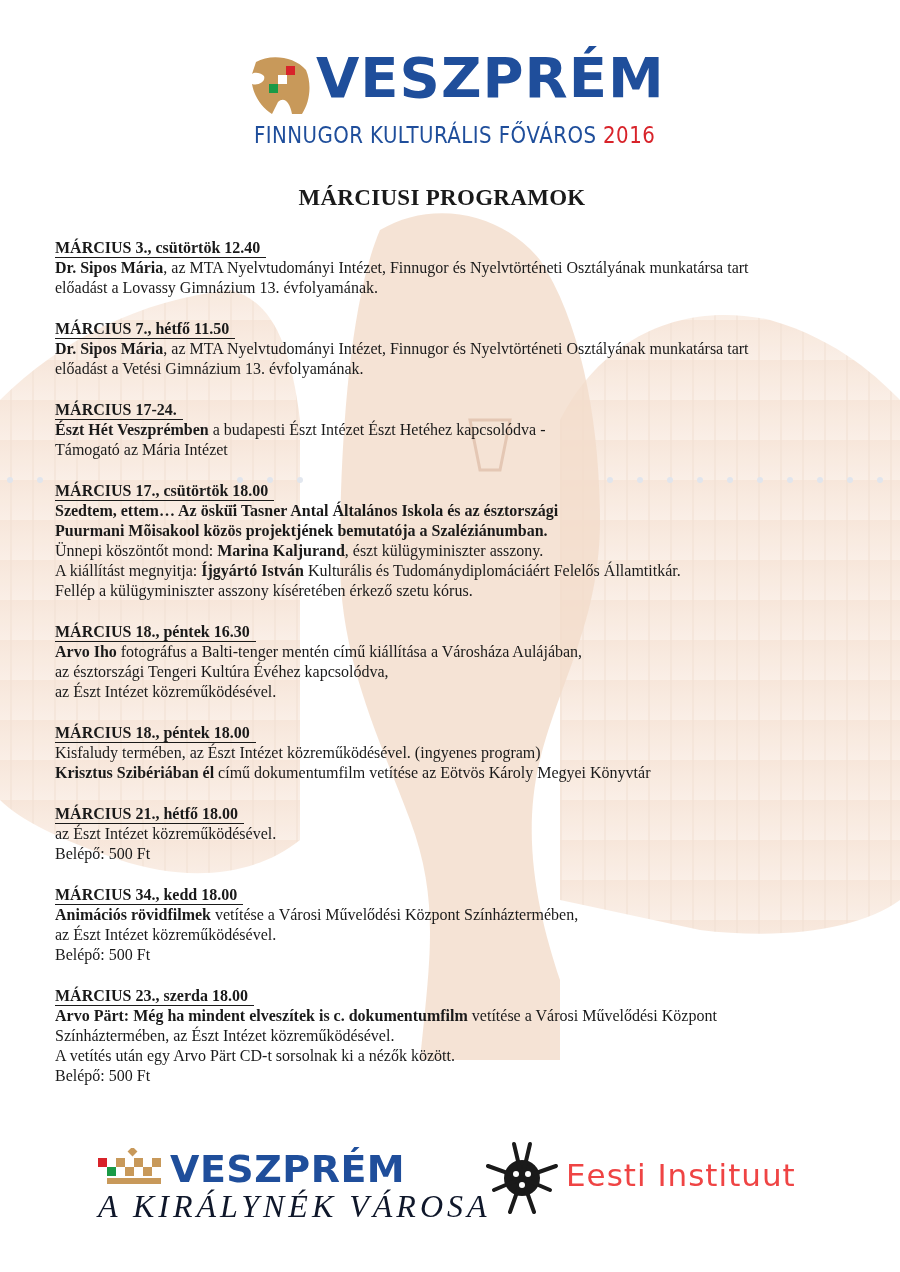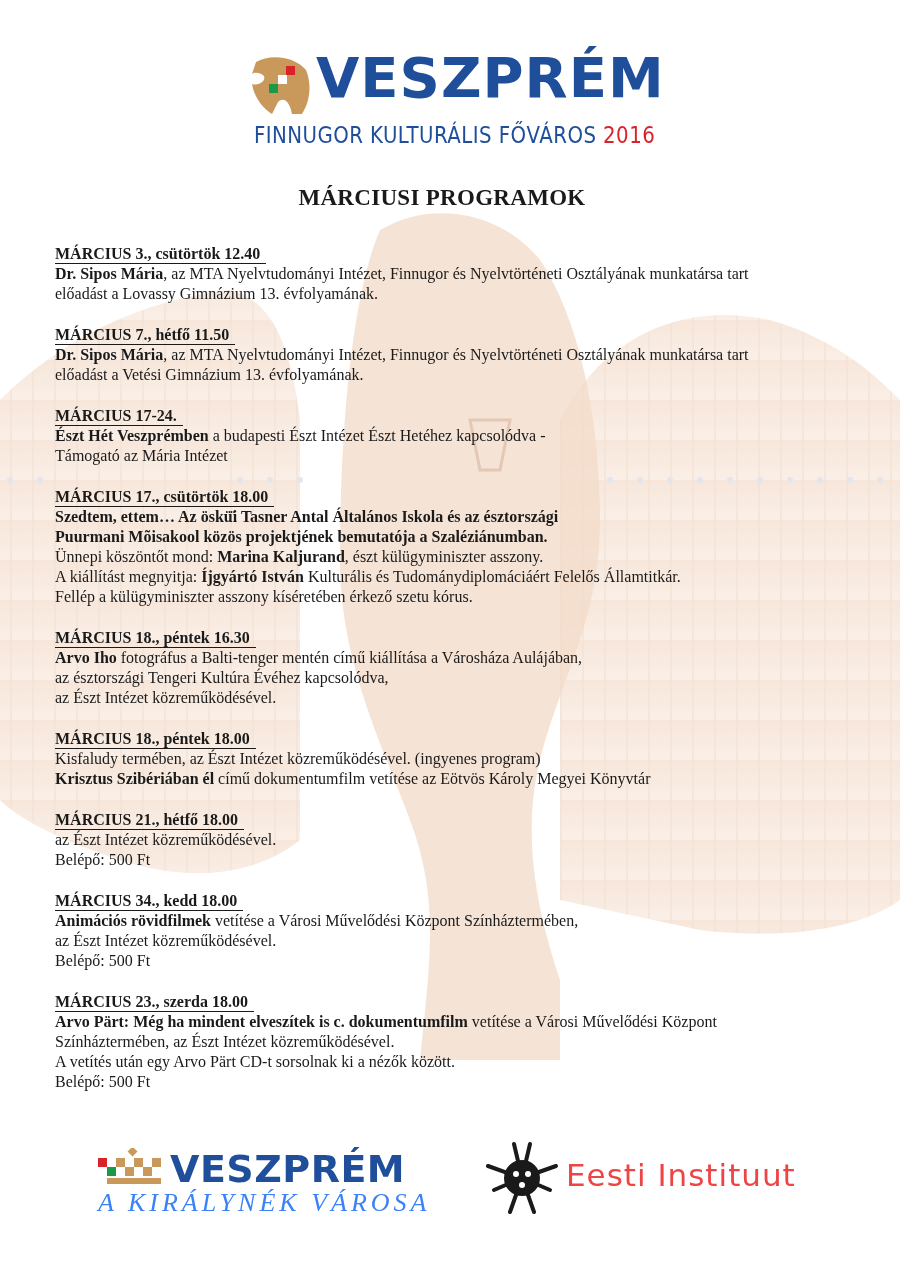--- a/index.html
+++ b/index.html
@@ -27,41 +27,41 @@
     color: #1f4e9b; letter-spacing: 0.5px; line-height: 1;
     transform: scaleX(0.86); transform-origin: left center; white-space: nowrap;
   }
   .logo-top .tag .year { color: #d8232a; }
 
   .page-title {
     position: absolute; left: 0; width: 884px; top: 185px; text-align: center;
     font-weight: bold; font-size: 23px; letter-spacing: 0.3px;
   }
 
-  .events { position: absolute; left: 55px; top: 244px; width: 820px; }
+  .events { position: absolute; left: 55px; top: 238px; width: 820px; }
   .event { margin-bottom: 21px; }
   .event-head {
     display: inline-block; font-weight: bold; font-size: 16px; line-height: 19px;
     border-bottom: 1.5px solid #1a1a1a; padding-right: 6px;
   }
   .line { font-size: 16px; line-height: 20px; white-space: nowrap; }
   .b { font-weight: bold; }
 
   
   .logo-bottom-left { position: absolute; left: 98px; top: 1146px; width: 320px; height: 80px; }
   .logo-bottom-left .crown { position: absolute; left: 0; top: 2px; width: 66px; height: 40px; }
   .logo-bottom-left .brand {
     position: absolute; left: 72px; top: 4px;
     font-family: "DejaVu Sans", sans-serif; font-weight: bold; font-size: 38px;
     color: #1f4e9b; line-height: 1; letter-spacing: 0.5px;
   }
   .logo-bottom-left .tag {
     position: absolute; left: 0; top: 44px;
-    font-family: "Liberation Serif", serif; font-style: italic; font-size: 26px;
-    color: #3b82f6; letter-spacing: 4px; line-height: 1; white-space: nowrap;
+    font-family: "Liberation Serif", serif; font-style: italic; font-size: 32px;
+    color: #0f172a; letter-spacing: 4px; line-height: 1; white-space: nowrap;
   }
   .logo-bottom-right { position: absolute; left: 484px; top: 1140px; width: 350px; height: 80px; }
   .logo-bottom-right .star { position: absolute; left: 0; top: 0; width: 76px; height: 76px; }
   .logo-bottom-right .name {
     position: absolute; left: 82px; top: 20px;
     font-family: "DejaVu Sans", sans-serif; font-size: 31px; color: #ef4444;
     letter-spacing: 1px; line-height: 1; white-space: nowrap;
   }
 </style>
 </head>

